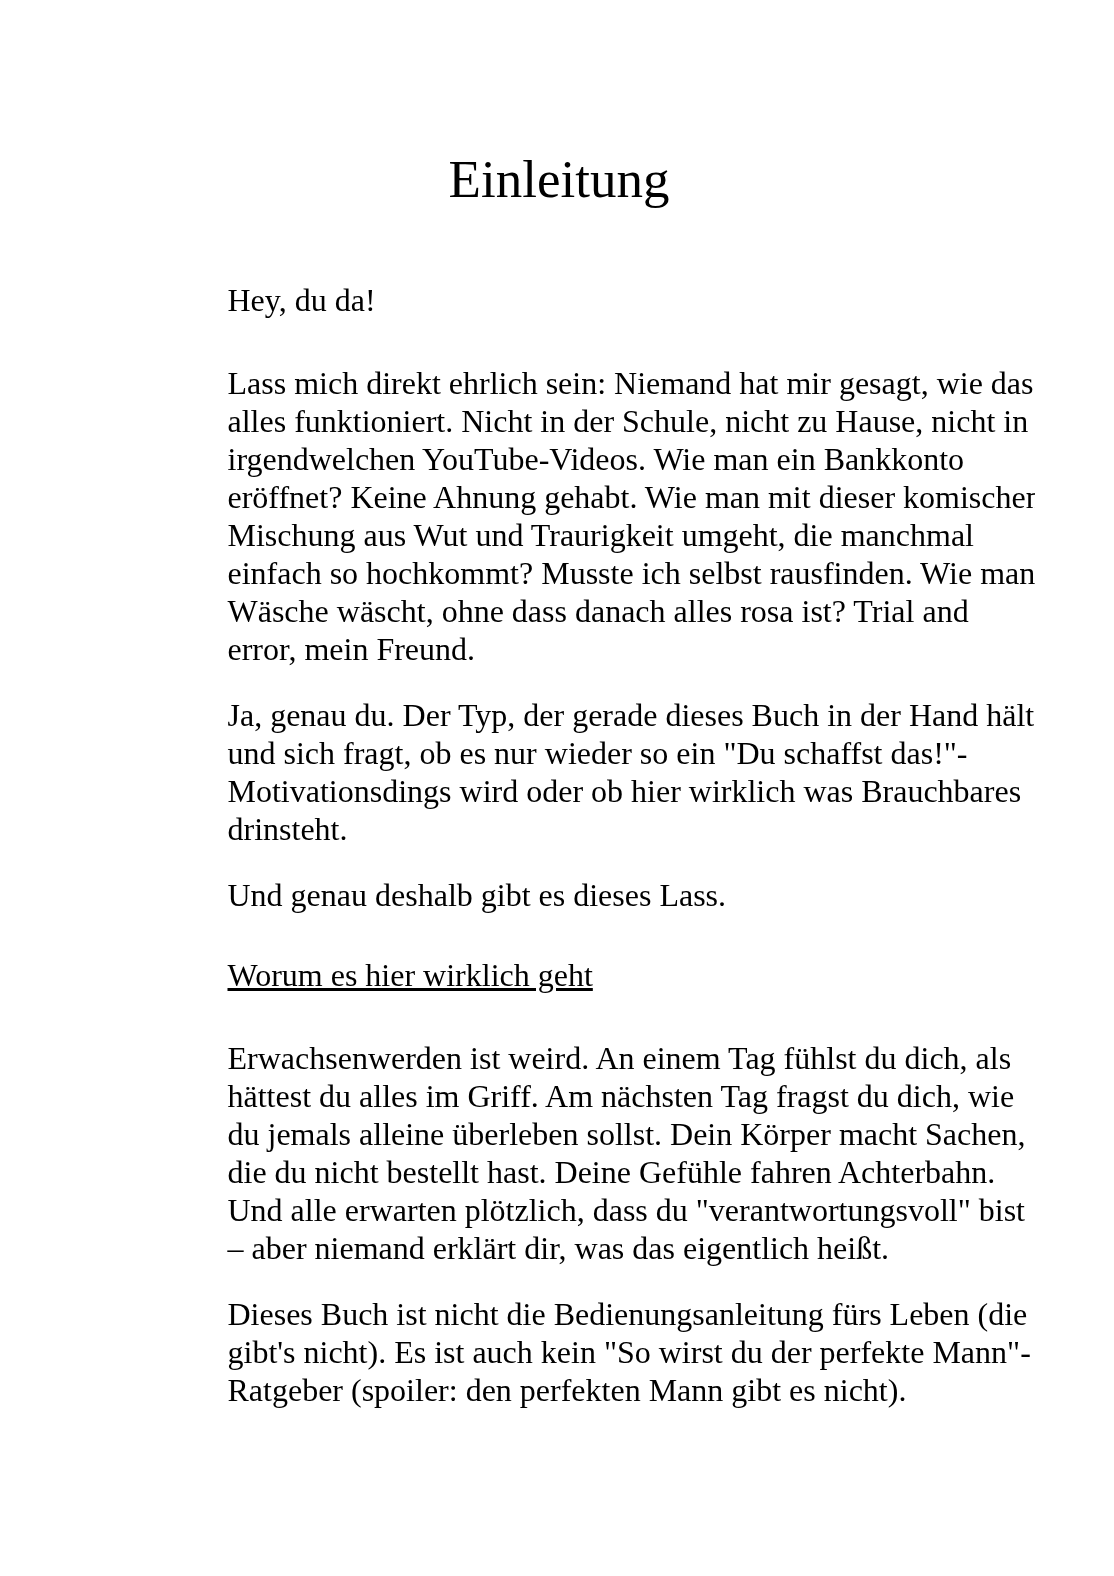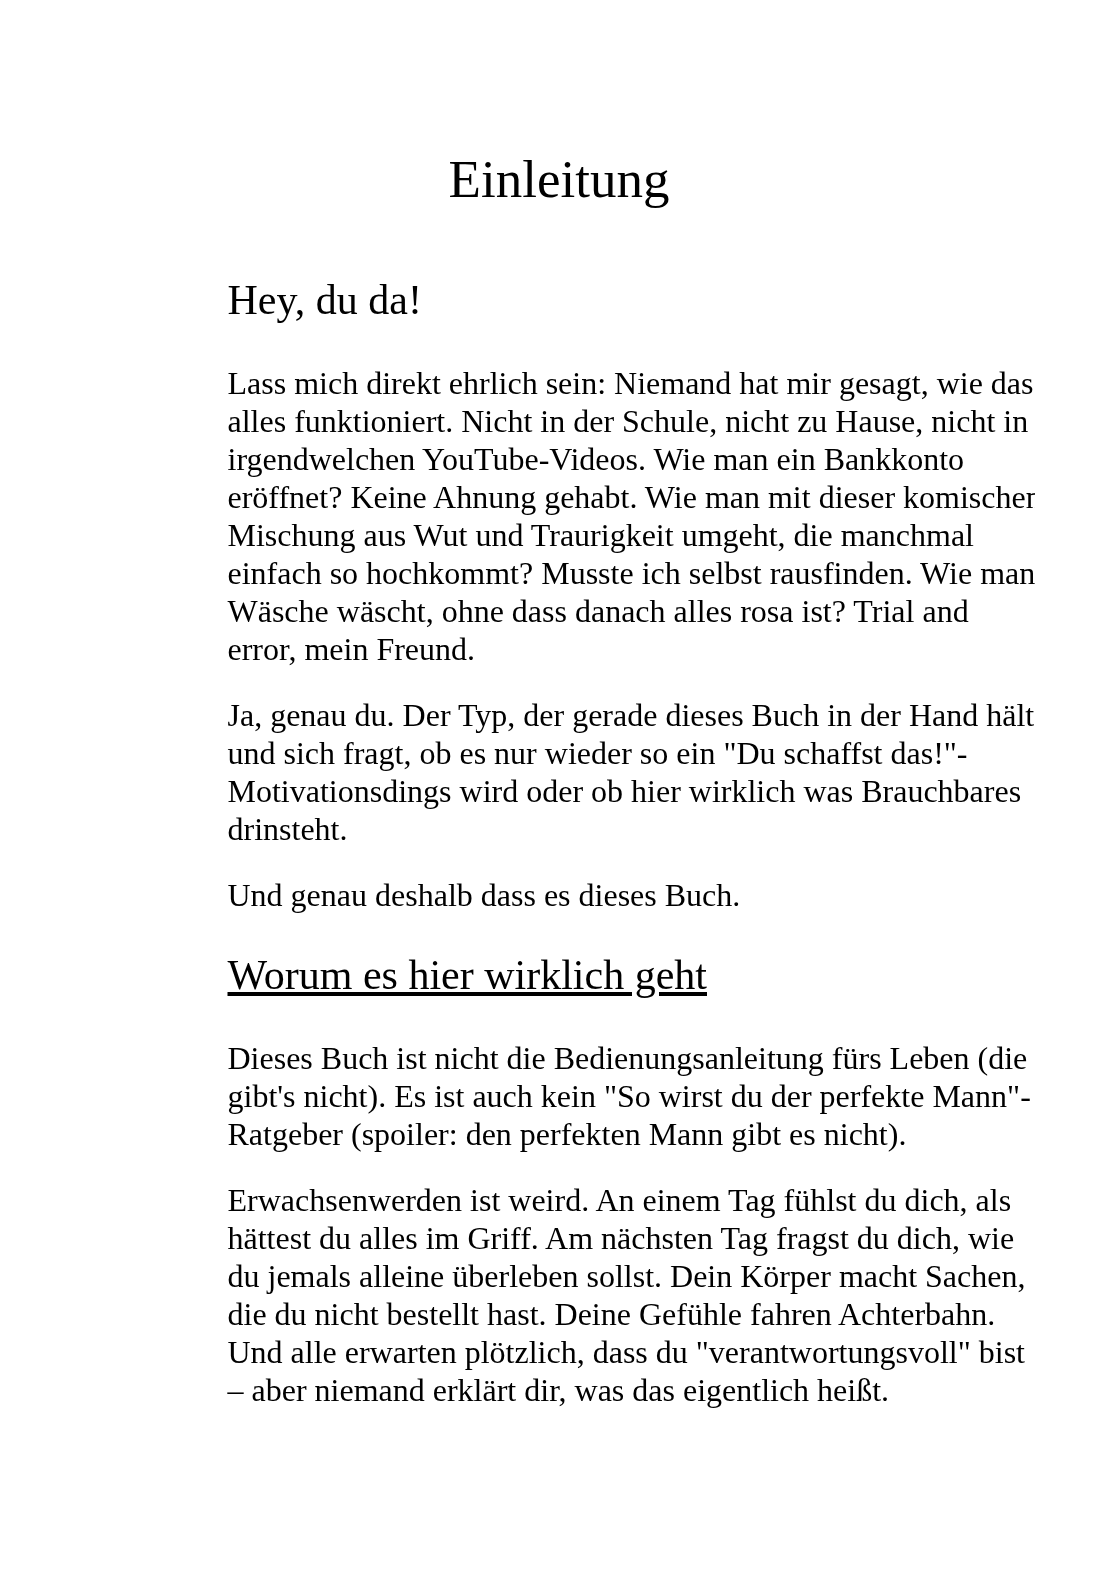--- a/index.html
+++ b/index.html
@@ -23,21 +23,21 @@
   }
   h1.doc-title {
     font-size: 53px;
     line-height: 62px;
     font-weight: normal;
     text-align: center;
     margin: 148px 0 0 0;
     letter-spacing: 0;
   }
   h2.section-heading {
-    font-size: 42px;
+    font-size: 32px;
     line-height: 48px;
     font-weight: normal;
     margin: 66px 0 0 0;
     text-align: left;
   }
   p.paragraph {
     font-size: 32px;
     line-height: 38px;
     margin: 40px 0 0 0;
     text-align: left;
@@ -63,30 +63,30 @@
         <span class="line">Wäsche wäscht, ohne dass danach alles rosa ist? Trial and</span>
         <span class="line">error, mein Freund.</span>
       </p>
       <p class="paragraph">
         <span class="line">Ja, genau du. Der Typ, der gerade dieses Buch in der Hand hält</span>
         <span class="line">und sich fragt, ob es nur wieder so ein "Du schaffst das!"-</span>
         <span class="line">Motivationsdings wird oder ob hier wirklich was Brauchbares</span>
         <span class="line">drinsteht.</span>
       </p>
       <p class="paragraph">
-        <span class="line">Und genau deshalb dass es dieses Buch.</span>
+        <span class="line">Und genau deshalb gibt es dieses Lass.</span>
       </p>
       <h2 class="section-heading">Worum es hier wirklich geht</h2>
-      <p class="paragraph">
-        <span class="line">Dieses Buch ist nicht die Bedienungsanleitung fürs Leben (die</span>
-        <span class="line">gibt's nicht). Es ist auch kein "So wirst du der perfekte Mann"-</span>
-        <span class="line">Ratgeber (spoiler: den perfekten Mann gibt es nicht).</span>
-      </p>
       <p class="paragraph">
         <span class="line">Erwachsenwerden ist weird. An einem Tag fühlst du dich, als</span>
         <span class="line">hättest du alles im Griff. Am nächsten Tag fragst du dich, wie</span>
         <span class="line">du jemals alleine überleben sollst. Dein Körper macht Sachen,</span>
         <span class="line">die du nicht bestellt hast. Deine Gefühle fahren Achterbahn.</span>
         <span class="line">Und alle erwarten plötzlich, dass du "verantwortungsvoll" bist</span>
         <span class="line">– aber niemand erklärt dir, was das eigentlich heißt.</span>
       </p>
+      <p class="paragraph">
+        <span class="line">Dieses Buch ist nicht die Bedienungsanleitung fürs Leben (die</span>
+        <span class="line">gibt's nicht). Es ist auch kein "So wirst du der perfekte Mann"-</span>
+        <span class="line">Ratgeber (spoiler: den perfekten Mann gibt es nicht).</span>
+      </p>
     </div>
 </div>
 
 </body></html>

